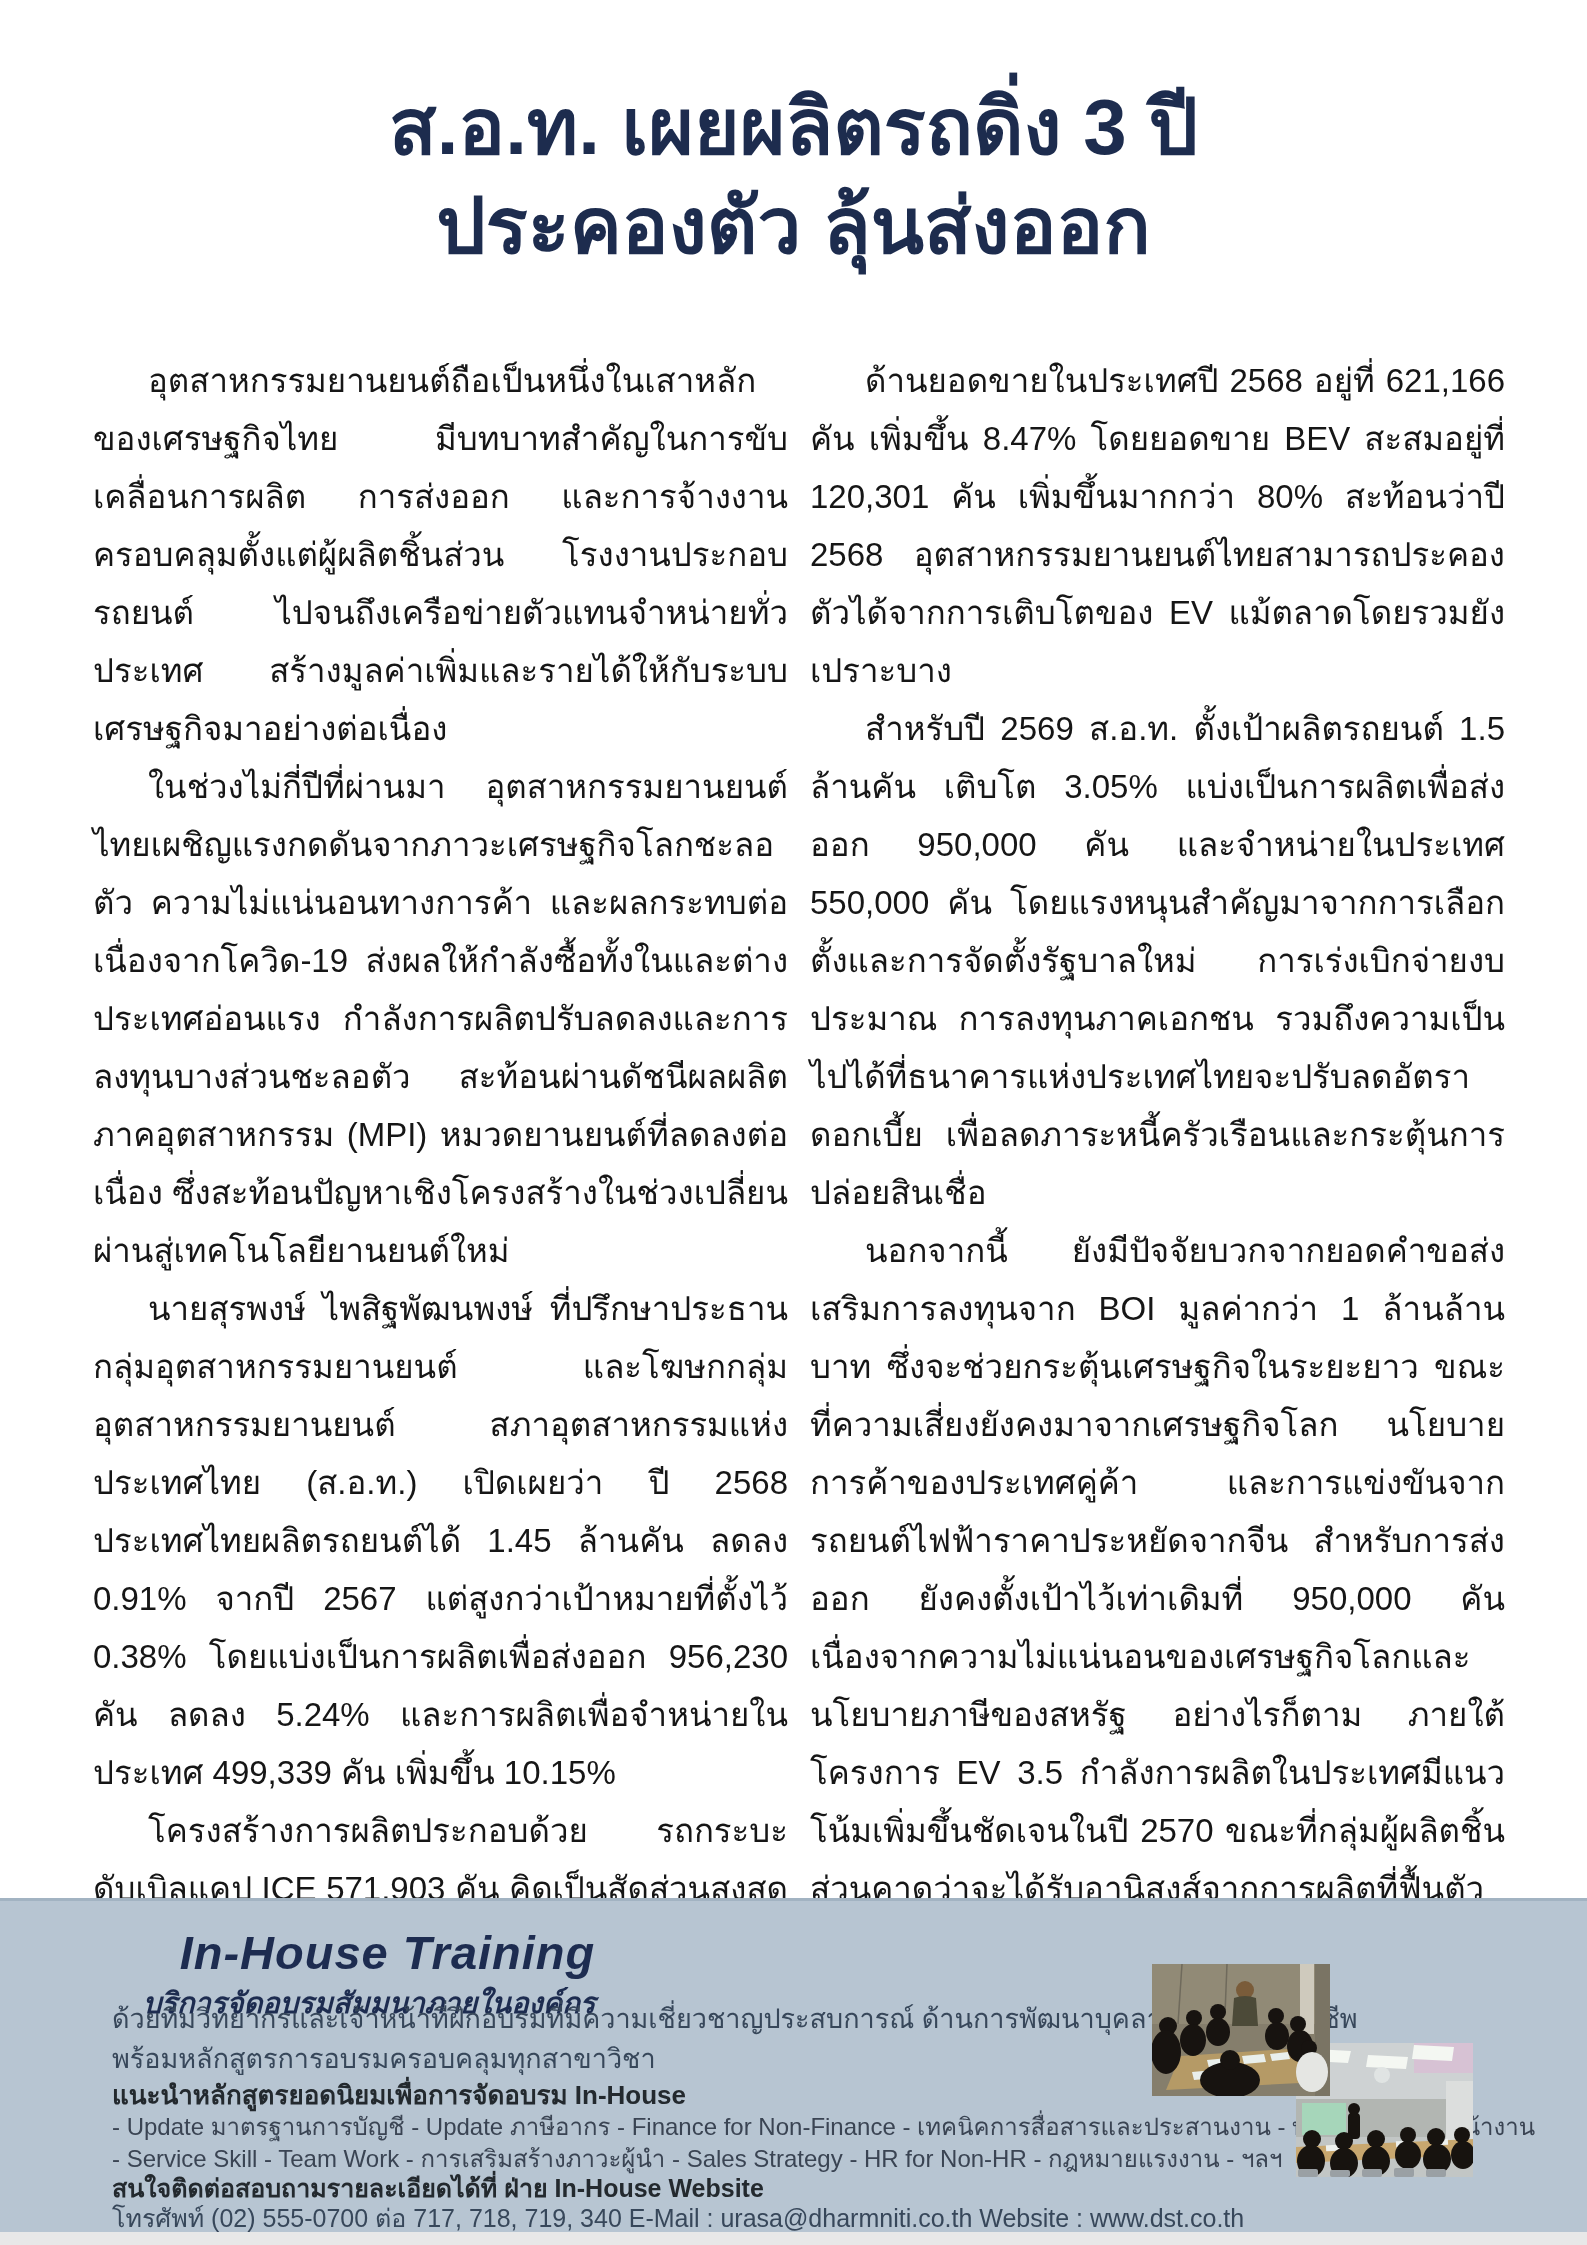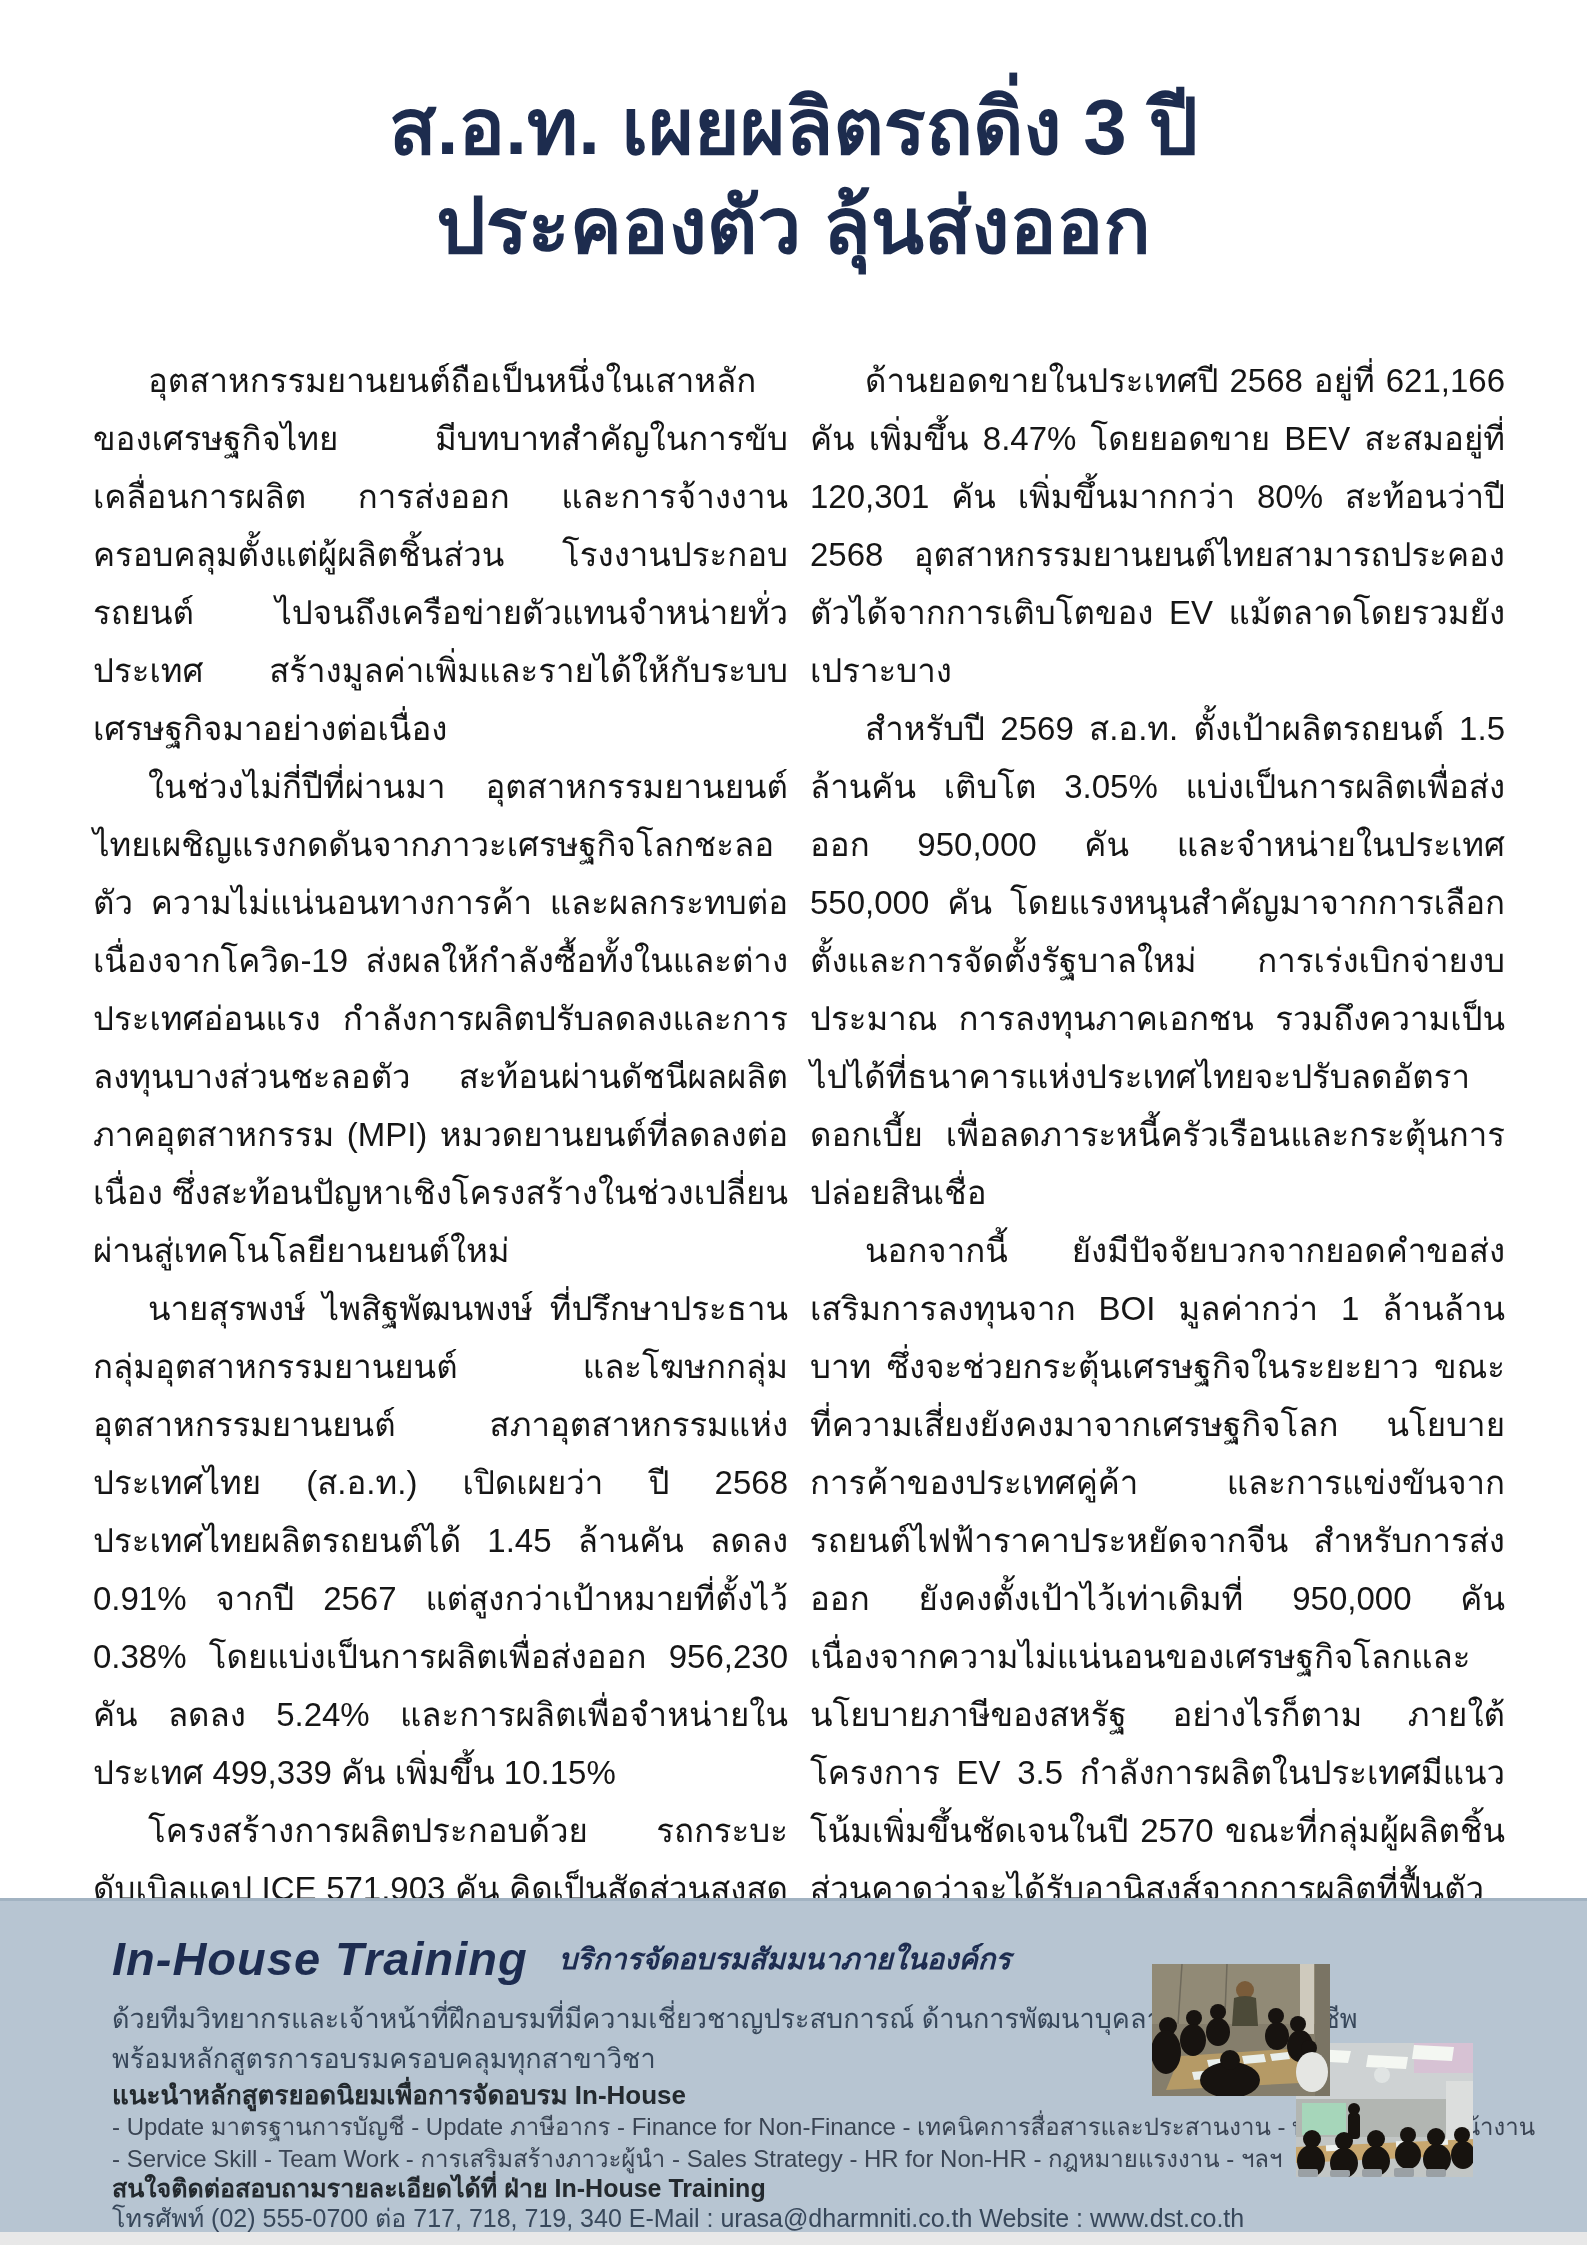--- a/index.html
+++ b/index.html
@@ -37,21 +37,21 @@
   .col p{margin:0;text-indent:55px;}
   
   .footer{
     position:absolute;left:0;top:1898px;
     width:1587px;height:347px;
     background:#b7c5d2;
     border-top:3px solid #a2b3c2;
     box-sizing:border-box;
   }
   .footer .line{position:absolute;left:112px;white-space:nowrap;}
-  .brand-row{top:30px;display:flex;align-items:center;}
+  .brand-row{top:24px;display:flex;align-items:flex-end;flex-direction:column;}
   .brand{
     font-size:47px;font-weight:800;font-style:italic;
     color:#1d2c50;letter-spacing:1px;
   }
   .brand-sub{
     font-size:29px;font-weight:700;font-style:italic;
     color:#1d2c50;margin-left:31px;
   }
   .f-desc{font-size:27px;color:#37475a;}
   .f-desc1{top:96px;}
@@ -96,21 +96,21 @@
   <div class="footer">
     <div class="line brand-row">
       <span class="brand">In-House Training</span>
       <span class="brand-sub">บริการจัดอบรมสัมมนาภายในองค์กร</span>
     </div>
     <div class="line f-desc f-desc1">ด้วยทีมวิทยากรและเจ้าหน้าที่ฝึกอบรมที่มีความเชี่ยวชาญประสบการณ์ ด้านการพัฒนาบุคลากรระดับมืออาชีพ</div>
     <div class="line f-desc f-desc2">พร้อมหลักสูตรการอบรมครอบคลุมทุกสาขาวิชา</div>
     <div class="line f-bold f-recommend">แนะนำหลักสูตรยอดนิยมเพื่อการจัดอบรม In-House</div>
     <div class="line f-course f-course1">- Update มาตรฐานการบัญชี - Update ภาษีอากร - Finance for Non-Finance - เทคนิคการสื่อสารและประสานงาน - พัฒนาทักษะหัวหน้างาน</div>
     <div class="line f-course f-course2">- Service Skill - Team Work - การเสริมสร้างภาวะผู้นำ - Sales Strategy - HR for Non-HR - กฎหมายแรงงาน - ฯลฯ</div>
-    <div class="line f-bold f-contact">สนใจติดต่อสอบถามรายละเอียดได้ที่ ฝ่าย In-House Training</div>
+    <div class="line f-bold f-contact">สนใจติดต่อสอบถามรายละเอียดได้ที่ ฝ่าย In-House Website</div>
     <div class="line f-phone">โทรศัพท์ (02) 555-0700 ต่อ 717, 718, 719, 340 E-Mail : urasa@dharmniti.co.th Website : www.dst.co.th</div>
   </div>
 
   <svg class="photo photo2" viewBox="0 0 177 134" preserveAspectRatio="none">
     <rect width="177" height="134" fill="#c2c6c5"></rect>
     <rect width="177" height="58" fill="#ced2d3"></rect>
     <rect x="118" y="0" width="59" height="30" fill="#d9bcd4" opacity="0.75"></rect>
     <g fill="#f4f7f2">
       <polygon points="18,6 55,8 52,20 15,18"></polygon>
       <polygon points="72,12 112,14 110,26 70,24"></polygon>

